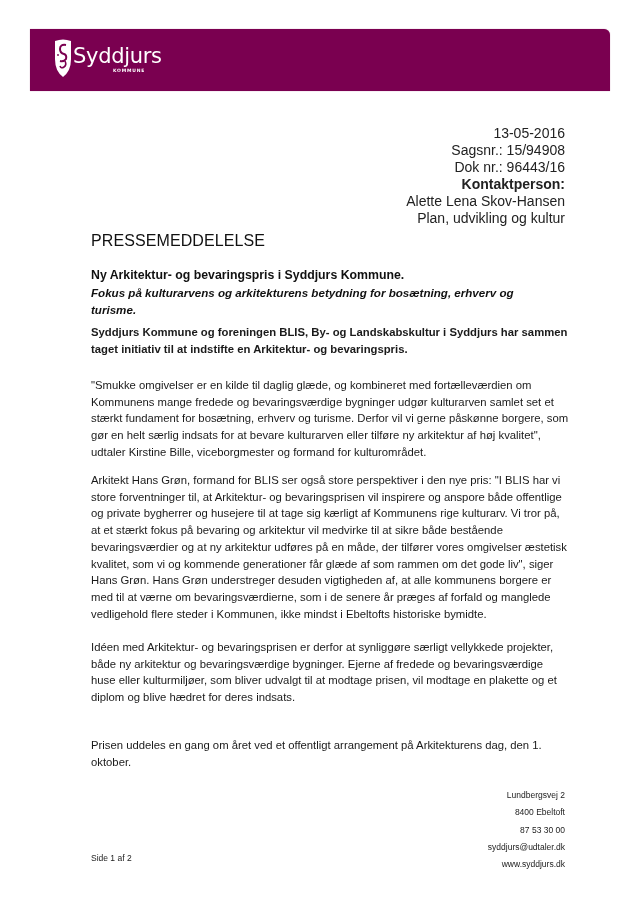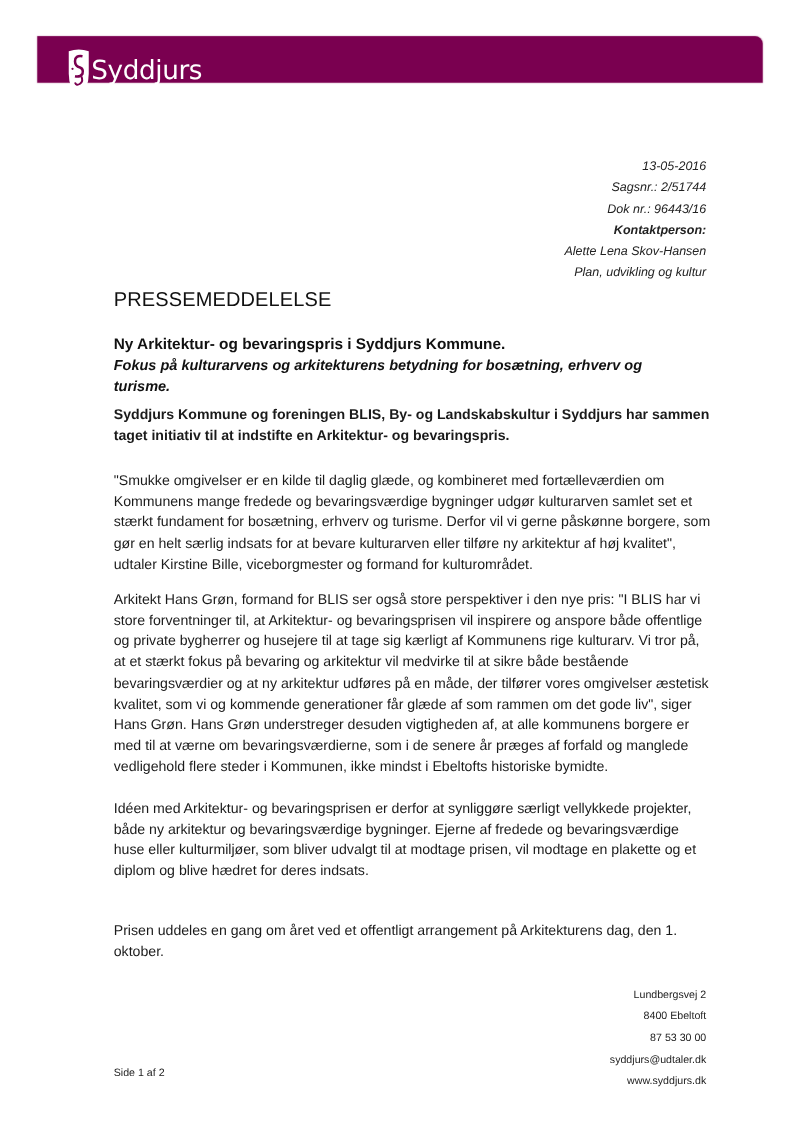--- a/index.html
+++ b/index.html
@@ -1,37 +1,37 @@
 <!DOCTYPE html>
 <html><head>
   <meta charset="utf-8">
   <style>
     html, body { margin: 0; padding: 0; background: #ffffff; }
     body {
       width: 640px; height: 905px; position: relative; overflow: hidden;
       font-family: "Liberation Sans", sans-serif; color: #111111;
     }
     .banner {
-      position: absolute; left: 30px; top: 29px; width: 580px; height: 37px;
+      position: absolute; left: 30px; top: 29px; width: 580px; height: 62px;
       background: #7a0050; border-top-right-radius: 6px;
       box-shadow: 0 0 1px #b06090;
     }
     .logo { position: absolute; left: 24px; top: 8px; height: 42px; width: 130px; }
     .shield { position: absolute; left: 0; top: 0; width: 18px; height: 42px; }
     .brand {
       position: absolute; left: 19px; top: 7px; font-size: 21px; color: #ffffff;
       font-family: "DejaVu Sans", sans-serif; letter-spacing: -0.3px;
     }
     .brand-sub {
       position: absolute; left: 59px; top: 31px; font-size: 4.5px; color: #ffffff;
       font-weight: bold; letter-spacing: 0.8px; font-family: "DejaVu Sans", sans-serif;
     }
     .meta {
       position: absolute; right: 75px; top: 125px; text-align: right;
-      font-size: 10px; line-height: 17px; color: #222; font-style: italic;
+      font-size: 14px; line-height: 17px; color: #222;
     }
     .meta .bold { font-weight: bold; }
     .title {
       position: absolute; left: 91px; top: 232px; font-size: 16px; color: #111;
       letter-spacing: 0.1px;
       text-align: center;
     }
     .headline {
       position: absolute; left: 91px; top: 267px; width: 470px; font-size: 12.3px;
       font-weight: bold; line-height: 16.5px;
@@ -63,21 +63,21 @@
       <path d="M11 24 Q13 28 10 30 Q7 32 6 29" fill="none" stroke="#7a0050" stroke-width="1.6"></path>
       <circle cx="4" cy="18" r="0.9" fill="#7a0050"></circle>
     </svg>
     <span class="brand">Syddjurs</span>
     <span class="brand-sub">KOMMUNE</span>
   </div>
 </div>
 
 <div class="meta">
   <div>13-05-2016</div>
-  <div>Sagsnr.: 2/51744</div>
+  <div>Sagsnr.: 15/94908</div>
   <div>Dok nr.: 96443/16</div>
   <div class="bold">Kontaktperson:</div>
   <div>Alette Lena Skov-Hansen</div>
   <div>Plan, udvikling og kultur</div>
 </div>
 
 <div class="title">PRESSEMEDDELELSE</div>
 <div class="headline">Ny Arkitektur- og bevaringspris i Syddjurs Kommune.</div>
 <div class="sub-headline">Fokus på kulturarvens og arkitekturens betydning for bosætning, erhverv og turisme.</div>
 

